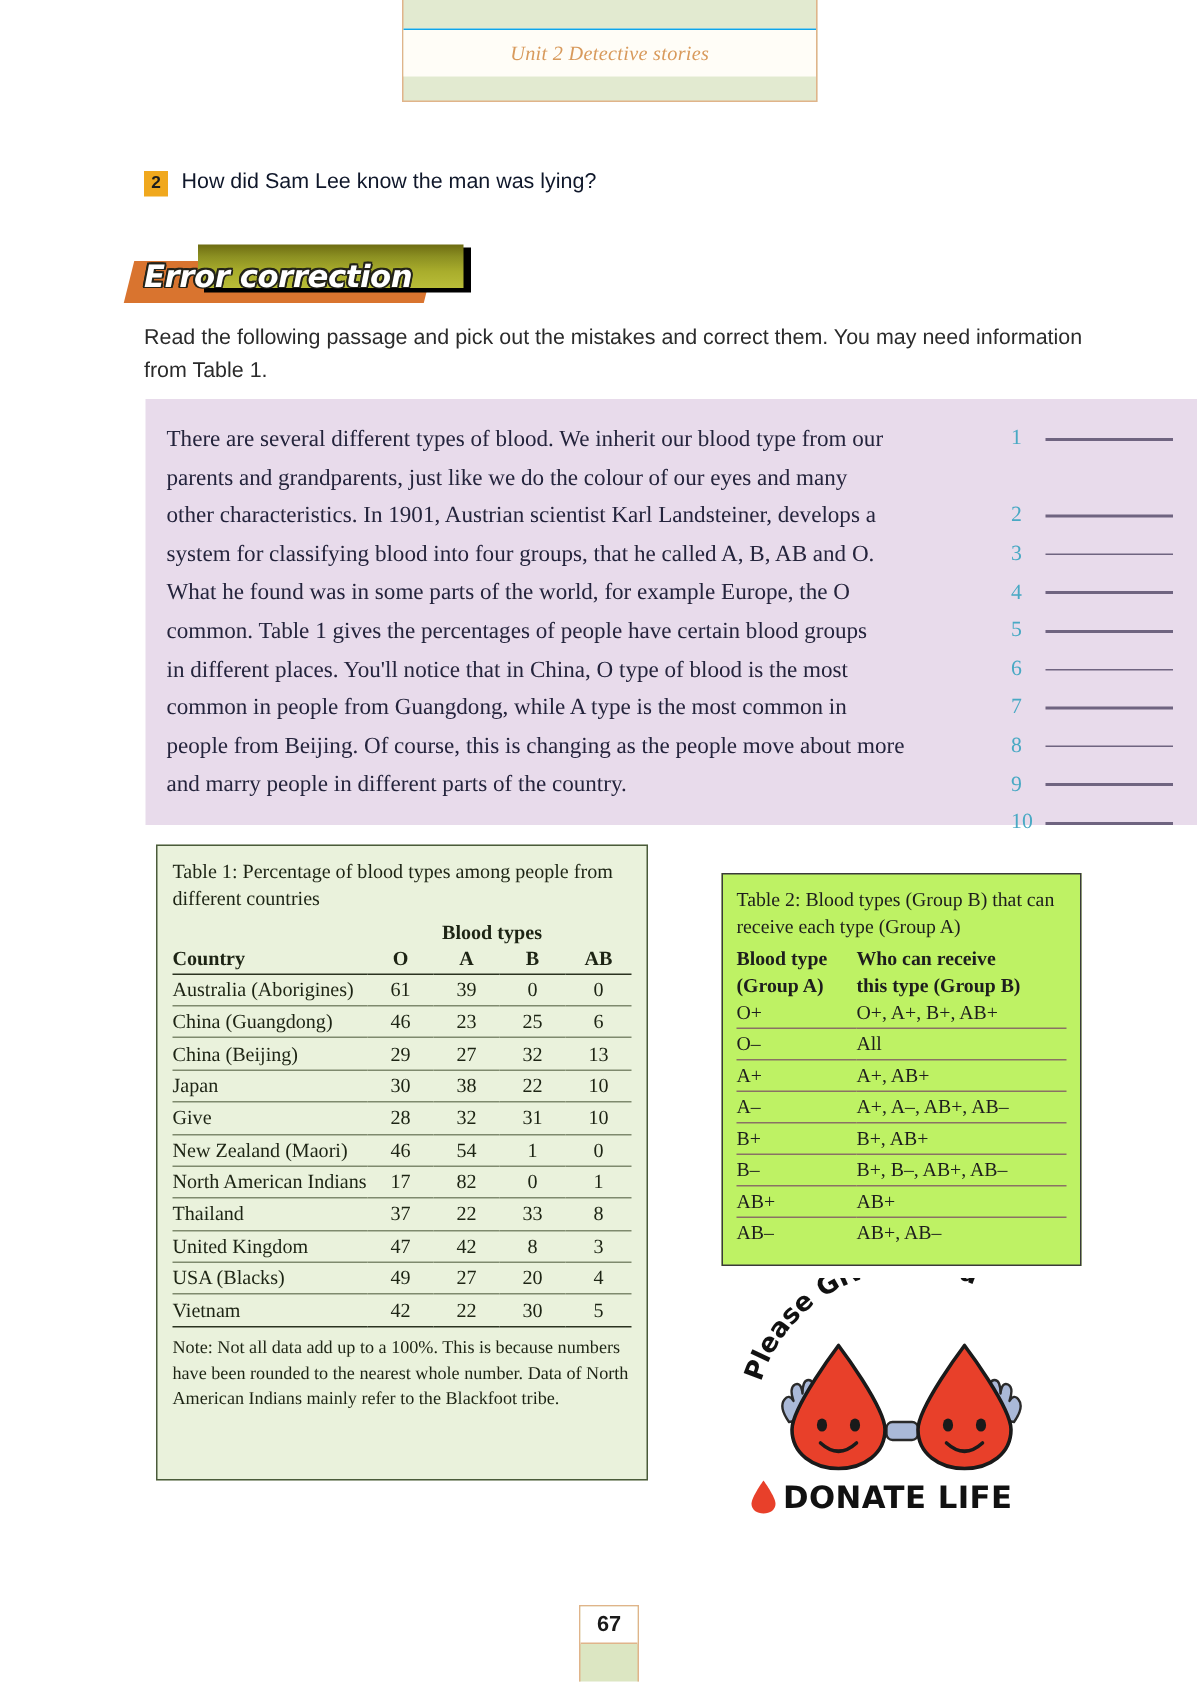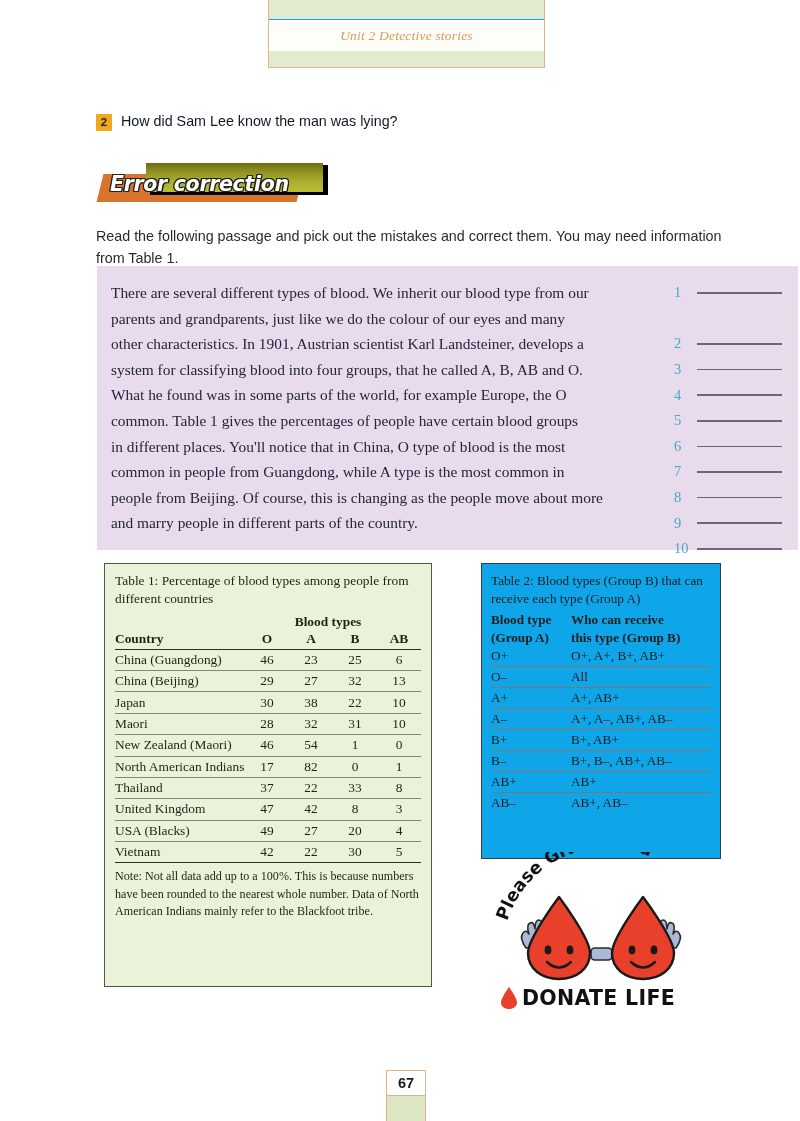--- a/index.html
+++ b/index.html
@@ -73,21 +73,21 @@
   .q-text {
     font-size: 14.3px;
     color: #0f172a;
     line-height: 1.3;
     white-space: nowrap;
   }
 
   
   .banner {
     position: absolute;
-    left: 100px;
+    left: 86px;
     top: 161px;
     width: 240px;
     height: 44px;
   }
   .banner-orange {
     position: absolute;
     left: 0px;
     top: 13px;
     width: 200px;
     height: 28px;
@@ -134,21 +134,20 @@
 
   
   .instruction {
     position: absolute;
     left: 96px;
     top: 214px;
     width: 630px;
     font-size: 14.3px;
     color: #2b2b2b;
     line-height: 1.56;
-    margin-top: 11px;
   }
 
   
   .passage-box {
     position: absolute;
     left: 97px;
     top: 266px;
     width: 701px;
     height: 284px;
     background: #e8dbeb;
@@ -242,24 +241,24 @@
   .t1-note {
     font-size: 12.1px;
     line-height: 1.42;
     margin-top: 5px;
   }
 
   
   .table2 {
     position: absolute;
     left: 481px;
-    top: 563px;
+    top: 582px;
     width: 240px;
-    height: 296px;
-    background: #0ea5e9;
+    height: 262px;
+    background: #bef264;
     border: 1.6px solid #3a3a3a;
     box-sizing: border-box;
     padding: 8px 9px 4px 9px;
     font-family: "Liberation Serif", serif;
     color: #1d1d1d;
   }
   .t2-caption {
     font-size: 13.2px;
     line-height: 1.34;
     margin-bottom: 4px;
@@ -433,20 +432,27 @@
       <tr>
         <th>Country</th>
         <th class="num">O</th>
         <th class="num">A</th>
         <th class="num">B</th>
         <th class="num">AB</th>
       </tr>
     </thead>
     <tbody>
       <tr>
+        <td>Australia (Aborigines)</td>
+        <td class="num">61</td>
+        <td class="num">39</td>
+        <td class="num">0</td>
+        <td class="num">0</td>
+      </tr>
+      <tr>
         <td>China (Guangdong)</td>
         <td class="num">46</td>
         <td class="num">23</td>
         <td class="num">25</td>
         <td class="num">6</td>
       </tr>
       <tr>
         <td>China (Beijing)</td>
         <td class="num">29</td>
         <td class="num">27</td>
@@ -454,21 +460,21 @@
         <td class="num">13</td>
       </tr>
       <tr>
         <td>Japan</td>
         <td class="num">30</td>
         <td class="num">38</td>
         <td class="num">22</td>
         <td class="num">10</td>
       </tr>
       <tr>
-        <td>Maori</td>
+        <td>Give</td>
         <td class="num">28</td>
         <td class="num">32</td>
         <td class="num">31</td>
         <td class="num">10</td>
       </tr>
       <tr>
         <td>New Zealand (Maori)</td>
         <td class="num">46</td>
         <td class="num">54</td>
         <td class="num">1</td>

